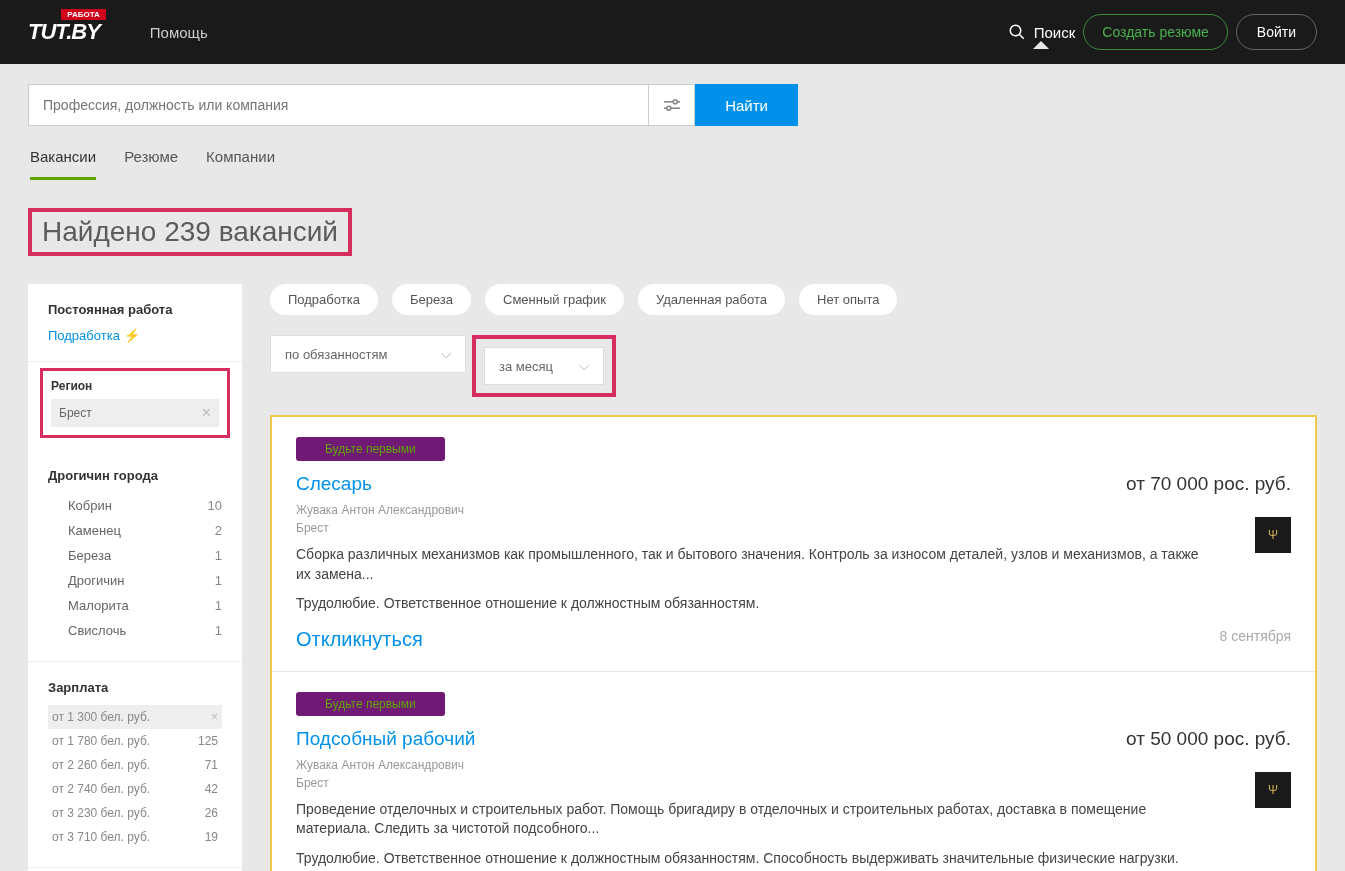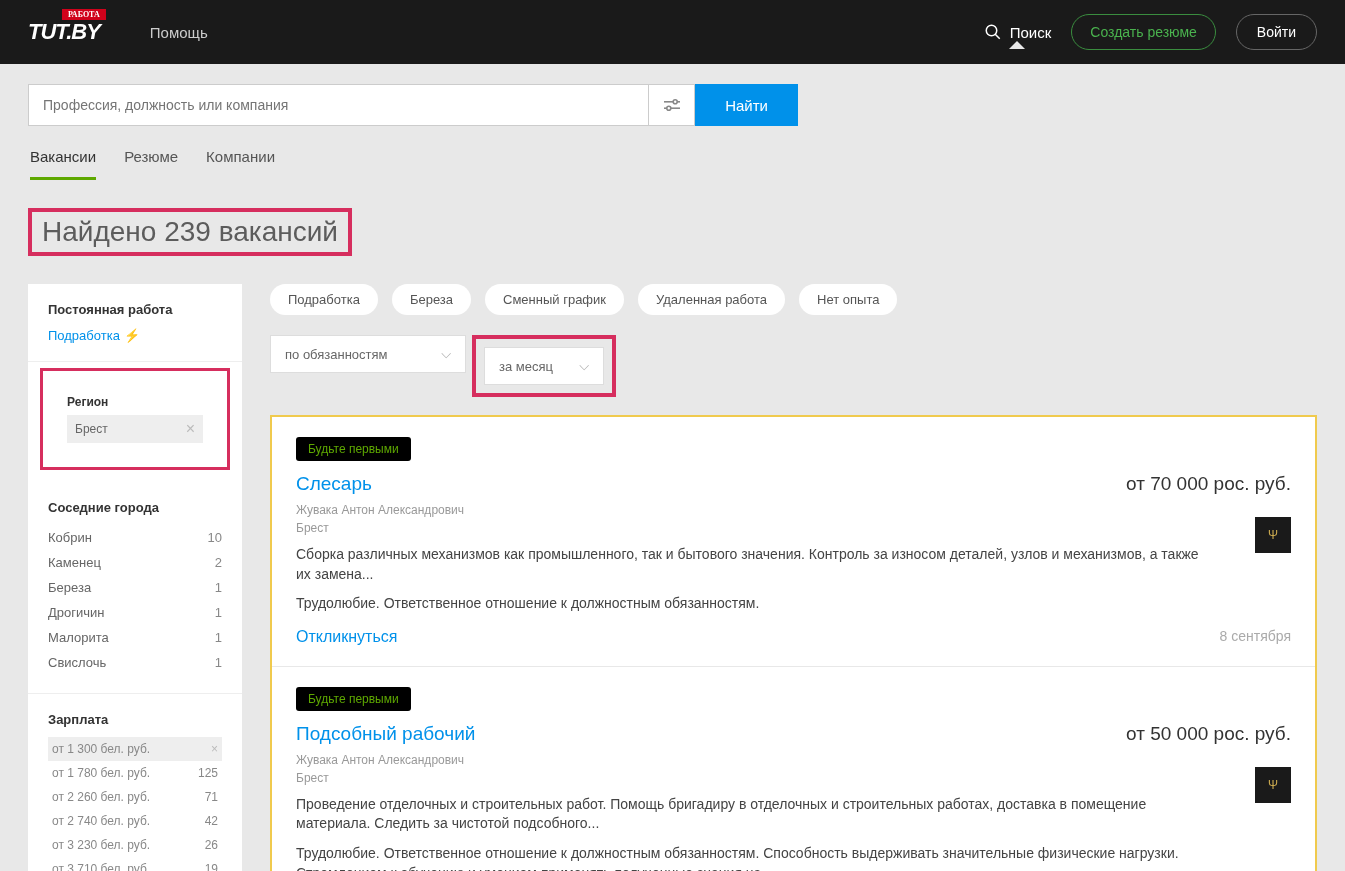--- a/index.html
+++ b/index.html
@@ -1,24 +1,24 @@
 <!DOCTYPE html>
 <html><head>
   <meta charset="utf-8">
   <style>
     * { box-sizing: border-box; margin: 0; padding: 0; }
     body { font-family: Arial, sans-serif; background: #e8e8e8; font-size: 14px; color: #333; }
     
     
     .top-header { background: #1a1a1a; height: 64px; display: flex; align-items: center; padding: 0 28px; }
     .logo { color: #fff; font-weight: bold; font-size: 22px; position: relative; }
-    .logo-badge { background: #d0021b; color: #fff; font-size: 8px; padding: 1px 6px; position: absolute; top: -10px; right: -6px; font-family: Liberation Serif, serif; }
+    .logo-badge { background: #d0021b; color: #fff; font-size: 8px; padding: 1px 6px; position: absolute; top: -10px; right: -6px; }
     .logo-text { font-style: italic; letter-spacing: -1px; }
     .header-menu { margin-left: 50px; color: #ccc; font-size: 15px; cursor: pointer; }
-    .header-right { margin-left: auto; display: flex; align-items: center; gap: 20px; justify-content: space-between; }
+    .header-right { margin-left: auto; display: flex; align-items: center; gap: 8px; justify-content: space-between; }
     .search-link { color: #fff; display: flex; align-items: center; gap: 8px; font-size: 15px; cursor: pointer; }
     .btn-outline-green { border: 1px solid #3a8d3f; color: #4ab24e; background: transparent; padding: 9px 18px; border-radius: 20px; font-size: 14px; cursor: pointer; }
     .btn-outline-gray { border: 1px solid #666; color: #fff; background: transparent; padding: 9px 20px; border-radius: 20px; font-size: 14px; cursor: pointer; }
     .search-indicator { position: absolute; bottom: -8px; left: 50%; transform: translateX(-50%); width: 0; height: 0; border-left: 8px solid transparent; border-right: 8px solid transparent; border-bottom: 8px solid #e8e8e8; }
     .search-link-wrap { position: relative; padding-bottom: 0; }
     
     
     .search-section { padding: 20px 28px 0; }
     .search-bar { display: flex; max-width: 770px; }
     .search-input { flex: 1; border: 1px solid #ccc; padding: 12px 14px; font-size: 14px; color: #999; background: #fff; }
@@ -37,25 +37,25 @@
     
     .main { display: flex; gap: 28px; padding: 0 28px 28px; align-items: flex-start; }
     .sidebar { width: 214px; background: #fff; flex-shrink: 0; }
     .content { flex: 1; }
     
     
     .side-section { padding: 18px 20px; border-bottom: 1px solid #eee; }
     .side-title { font-size: 13px; font-weight: bold; color: #333; margin-bottom: 10px; }
     .side-link { color: #0091ea; font-size: 13px; display: inline-flex; align-items: center; gap: 4px; cursor: pointer; }
     .lightning { color: #f5a623; }
-    .region-highlight { border: 3px solid #d62e5e; margin: 6px 12px 12px; padding: 24px; }
+    .region-highlight { border: 3px solid #d62e5e; margin: 6px 12px 12px; padding: 8px; }
     .region-label { font-size: 12px; color: #333; font-weight: bold; margin-bottom: 6px; }
     .region-chip { background: #eee; padding: 5px 8px; font-size: 12px; color: #666; display: flex; justify-content: space-between; align-items: center; }
     .chip-x { color: #bbb; font-size: 16px; cursor: pointer; }
-    .side-list { list-style: none; }
+    .side-list { list-style: none; margin-left: 20px; }
     .side-list li { display: flex; justify-content: space-between; padding: 5px 0; font-size: 13px; color: #888; cursor: pointer; }
     .side-list li span:first-child { color: #666; }
     .salary-item { display: flex; justify-content: space-between; padding: 5px 4px; font-size: 12px; color: #888; cursor: pointer; }
     .salary-item.selected { background: #eee; }
     .salary-item.selected .sal-x { color: #bbb; }
     
     
     .chips-row { display: flex; gap: 14px; margin-bottom: 20px; }
     .chip { background: #fff; border-radius: 18px; padding: 8px 18px; font-size: 13px; color: #555; cursor: pointer; }
     
@@ -68,29 +68,29 @@
     .chevron { color: #aaa; }
     .view-controls { margin-left: auto; display: flex; gap: 12px; align-items: center; }
     .view-toggle { display: flex; border: 1px solid #ddd; }
     .view-btn { padding: 10px 16px; background: #fff; font-size: 13px; color: #555; cursor: pointer; }
     .view-btn.active { background: #eee; }
     .modify-btn { border: 1px solid #ddd; background: #fff; padding: 10px 16px; font-size: 13px; color: #555; cursor: pointer; }
     
     
     .vacancy-list { border: 2px solid #f0ca4d; }
     .vacancy-card { background: #fff; padding: 20px 24px; border-bottom: 1px solid #e8e8e8; position: relative; }
-    .badge { display: inline-block; background: #000000; color: #5ea800; padding: 5px 12px; font-size: 12px; border-radius: 3px; margin-bottom: 12px; }
+    .badge { display: inline-block; background: #701a75; color: #5ea800; padding: 5px 29px; font-size: 12px; border-radius: 3px; margin-bottom: 12px; }
     .vac-head { display: flex; justify-content: space-between; align-items: flex-start; }
     .vac-title { color: #0091ea; font-size: 19px; font-weight: normal; cursor: pointer; }
     .vac-salary { color: #333; font-size: 19px; }
     .vac-company { color: #999; font-size: 12px; margin-top: 8px; }
     .vac-city { color: #999; font-size: 12px; margin-top: 4px; }
     .vac-desc { color: #444; font-size: 14px; margin-top: 10px; line-height: 1.4; max-width: 910px; }
     .vac-foot { display: flex; justify-content: space-between; margin-top: 14px; }
-    .apply-link { color: #0091ea; font-size: 16px; cursor: pointer; }
+    .apply-link { color: #0091ea; font-size: 20px; cursor: pointer; }
     .vac-date { color: #aaa; font-size: 14px; }
     .vac-logo { position: absolute; right: 24px; top: 100px; width: 36px; height: 36px; background: #1a1a1a; display: flex; align-items: center; justify-content: center; color: #c9a84e; font-size: 12px; }
   </style>
 </head>
 <body>
 
 <div class="top-header">
   <div class="logo">
     <span class="logo-badge">РАБОТА</span>
     <span class="logo-text">TUT.BY</span>
@@ -149,21 +149,21 @@
 
     <div class="region-highlight">
       <div class="region-label">Регион</div>
       <div class="region-chip">
         <span>Брест</span>
         <span class="chip-x">×</span>
       </div>
     </div>
 
     <div class="side-section">
-      <div class="side-title">Соседние города</div>
+      <div class="side-title">Дрогичин города</div>
       <ul class="side-list" id="neighbors-list">
           <li>
             <span>Кобрин</span>
             <span>10</span>
           </li>
           <li>
             <span>Каменец</span>
             <span>2</span>
           </li>
           <li>

